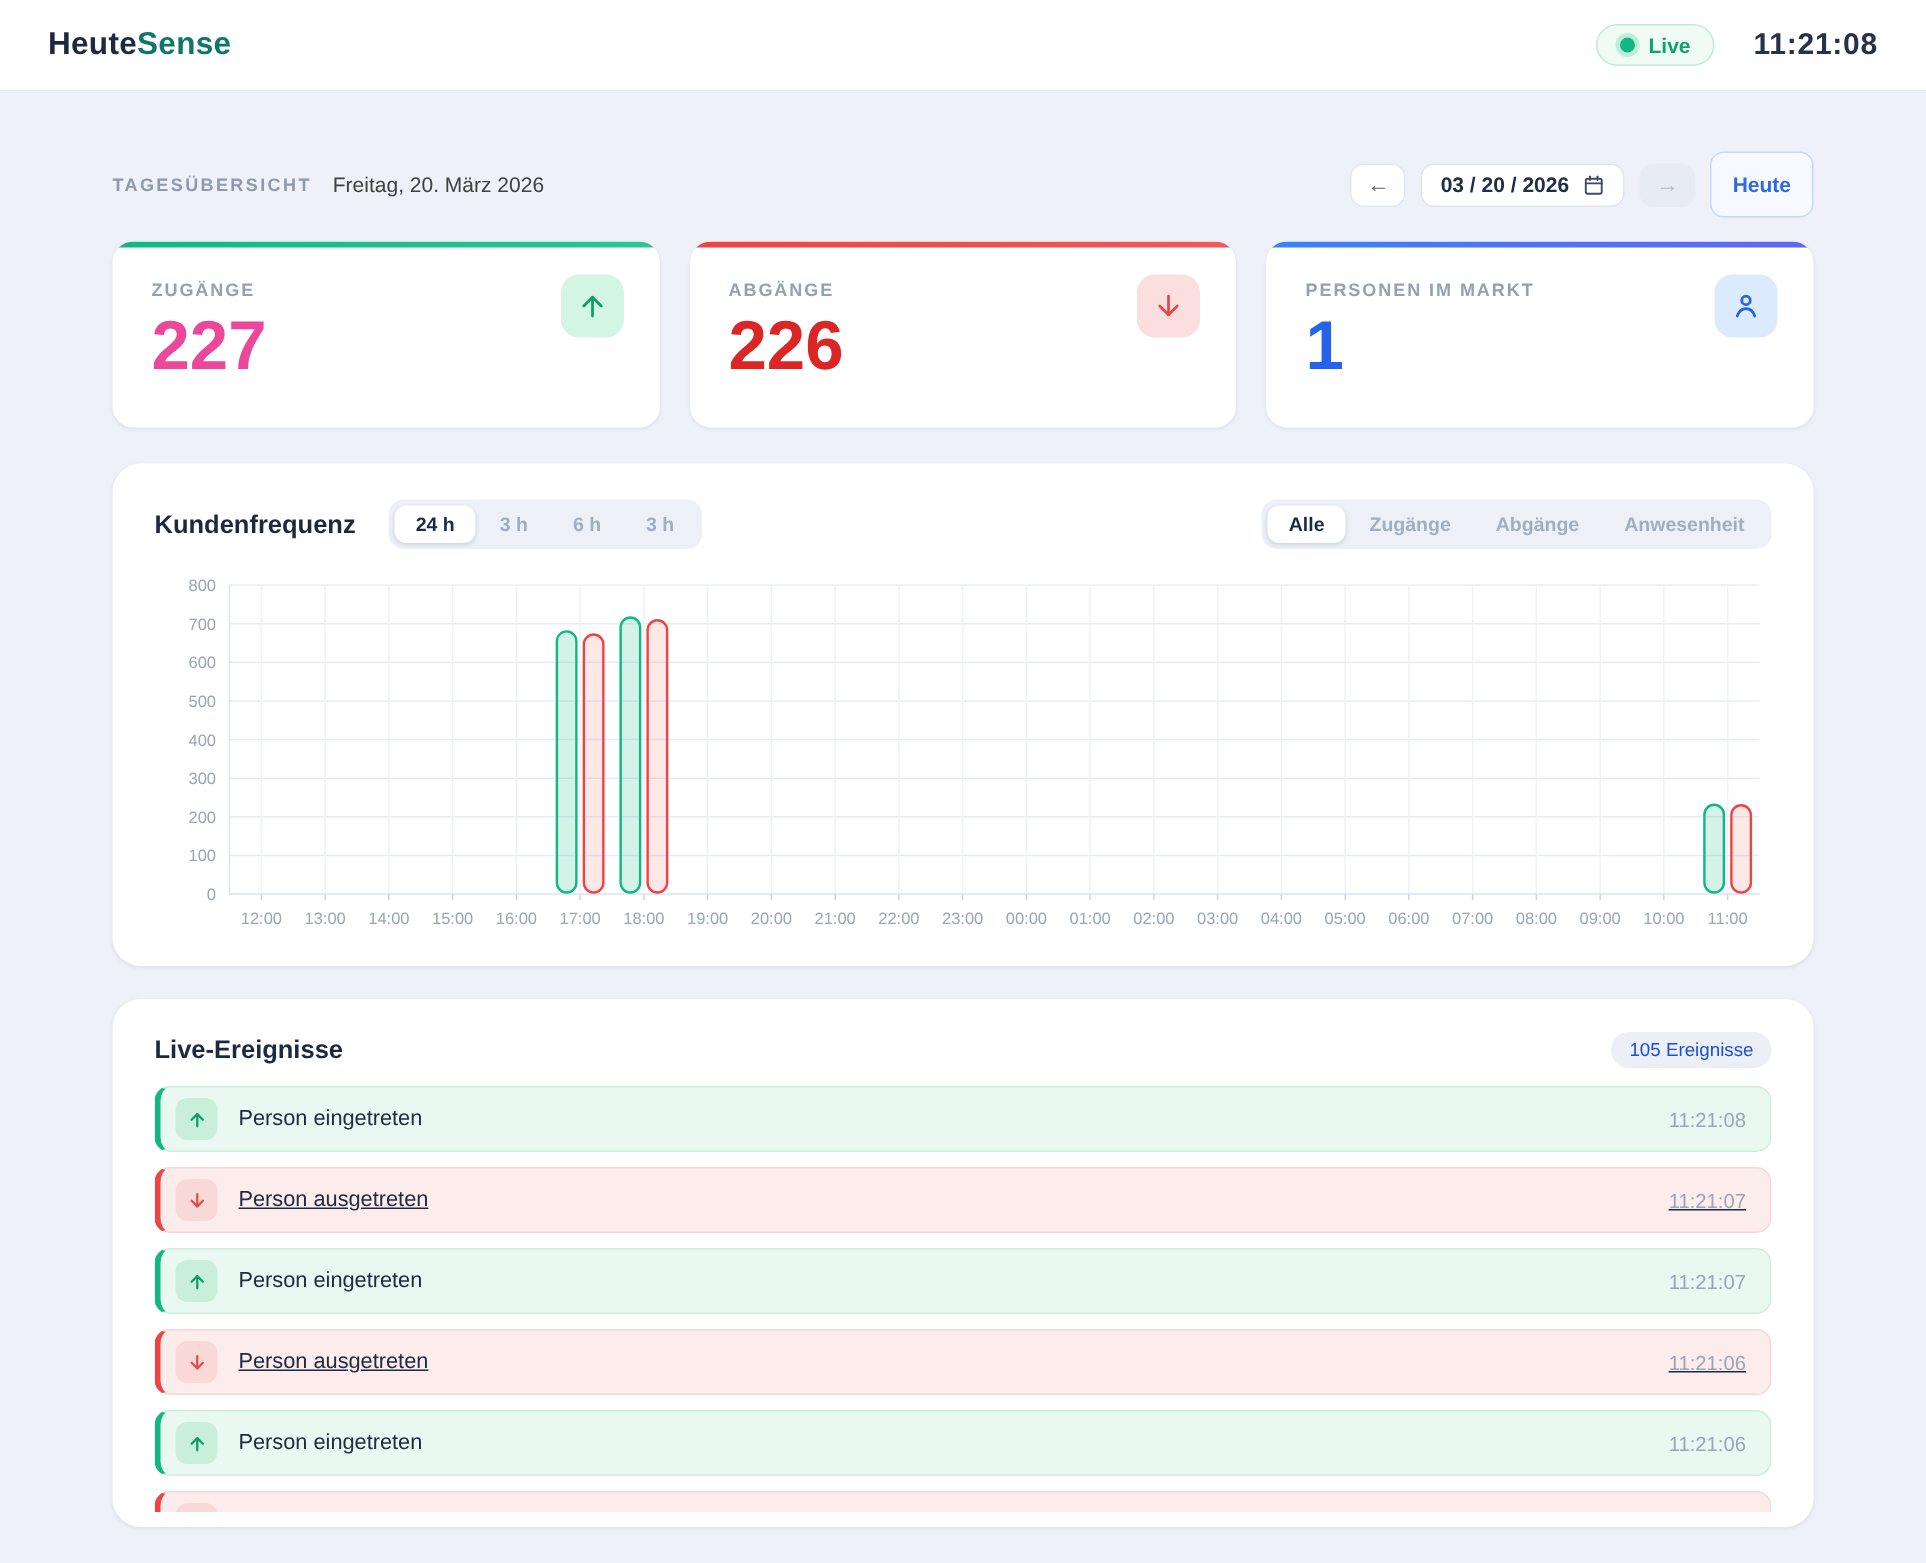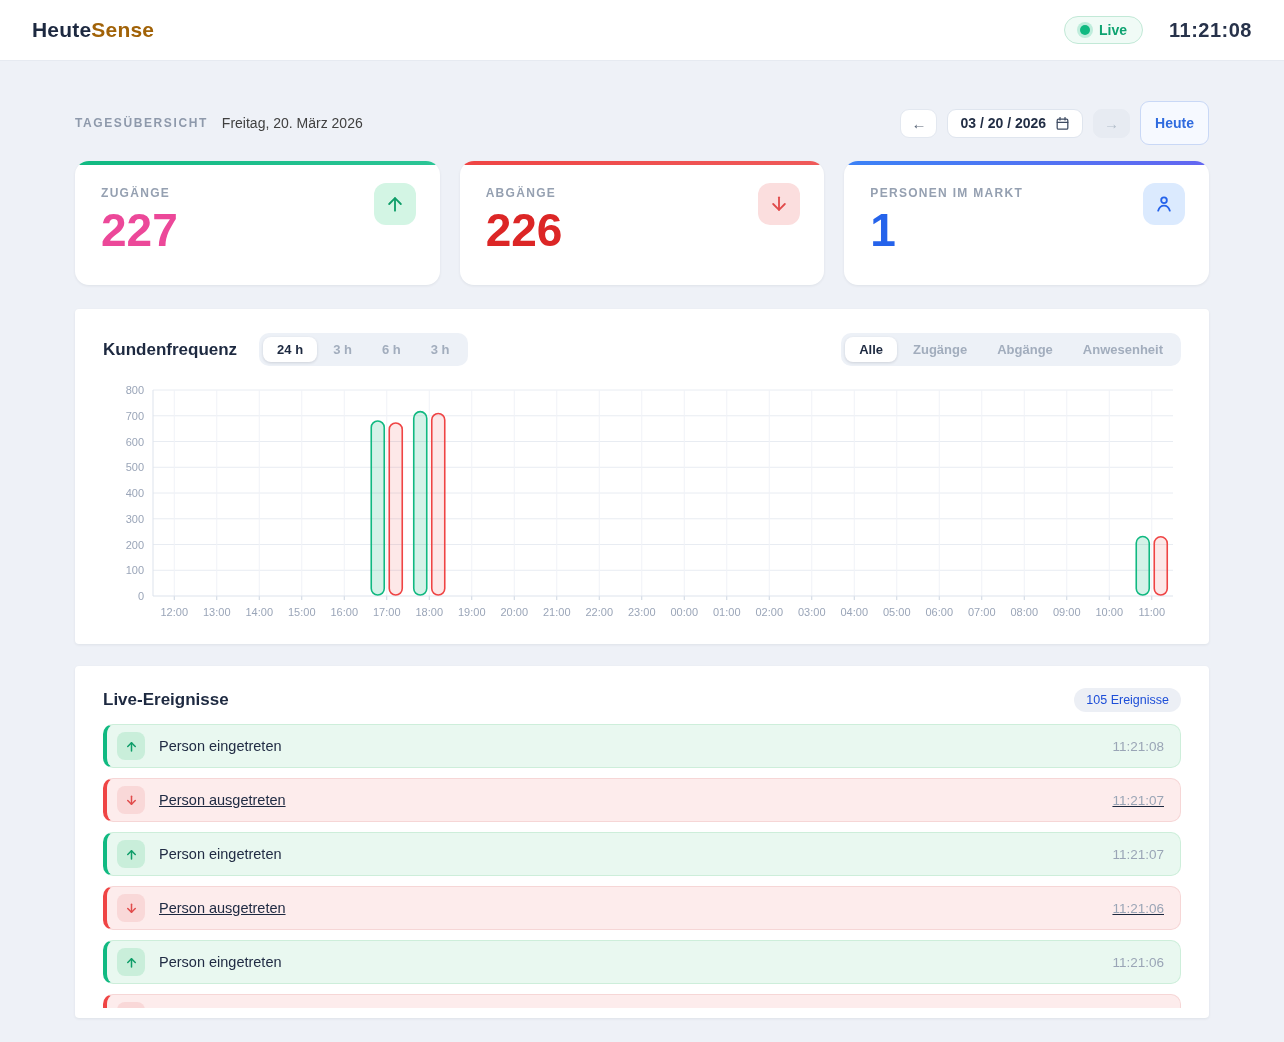--- a/index.html
+++ b/index.html
@@ -11,21 +11,21 @@
     color:#1d2940;
   }
   svg text { font-family:"Liberation Sans", sans-serif; }
 
   
   .topbar {
     height:61px; background:#ffffff; border-bottom:1px solid #e6eaf1;
     display:flex; align-items:center; justify-content:space-between; padding:0 32px;
   }
   .brand { font-size:21px; font-weight:bold; color:#1d2940; letter-spacing:.2px; }
-  .brand .accent { color:#a16207; }
+  .brand .accent { color:#0f766e; }
   .top-right { display:flex; align-items:center; gap:26px; }
   .live-pill {
     display:flex; align-items:center; gap:9px;
     border:1px solid #c2e9d7; background:#f0fbf6; color:#0ea371;
     font-weight:bold; font-size:14px; padding:5px 15px; border-radius:999px;
   }
   .live-dot { width:10px; height:10px; border-radius:50%; background:#10b981; box-shadow:0 0 0 3px rgba(16,185,129,.22); }
   .clock { font-size:20px; font-weight:bold; color:#27324a; letter-spacing:.5px; }
 
   
@@ -59,21 +59,21 @@
     position:relative; background:#fff; border-radius:14px; height:124px; overflow:hidden;
     box-shadow:0 1px 3px rgba(15,23,42,.07); padding:25px 26px 0;
   }
   .stat-accent { position:absolute; top:0; left:0; right:0; height:4px; }
   .stat-label { font-size:12px; font-weight:bold; letter-spacing:1.3px; color:#95a0b1; }
   .stat-value { font-size:46px; font-weight:bold; line-height:1.08; margin-top:6px; }
   .stat-icon { position:absolute; top:22px; right:24px; width:42px; height:42px; border-radius:12px;
     display:flex; align-items:center; justify-content:center; }
 
   
-  .panel { background:#fff; border-radius:4px; box-shadow:0 1px 3px rgba(15,23,42,.07); }
+  .panel { background:#fff; border-radius:19px; box-shadow:0 1px 3px rgba(15,23,42,.07); }
   .chart-panel { padding:24px 28px 14px; margin-bottom:22px; }
   .panel-head { display:flex; align-items:center; justify-content:space-between; margin-bottom:12px; }
   .head-left { display:flex; align-items:center; gap:22px; }
   .panel-title { font-size:17px; font-weight:bold; color:#1d2940; }
   .seg { background:#edf1f7; border-radius:10px; padding:4px; display:flex; gap:2px; }
   .seg-opt {
     border:none; background:transparent; font-family:inherit; font-size:13px; font-weight:bold;
     color:#a2adbd; padding:5px 14px; border-radius:8px; cursor:pointer; white-space:nowrap;
   }
   .seg-opt.active { background:#fff; color:#1d2940; box-shadow:0 1px 3px rgba(15,23,42,.14); }

